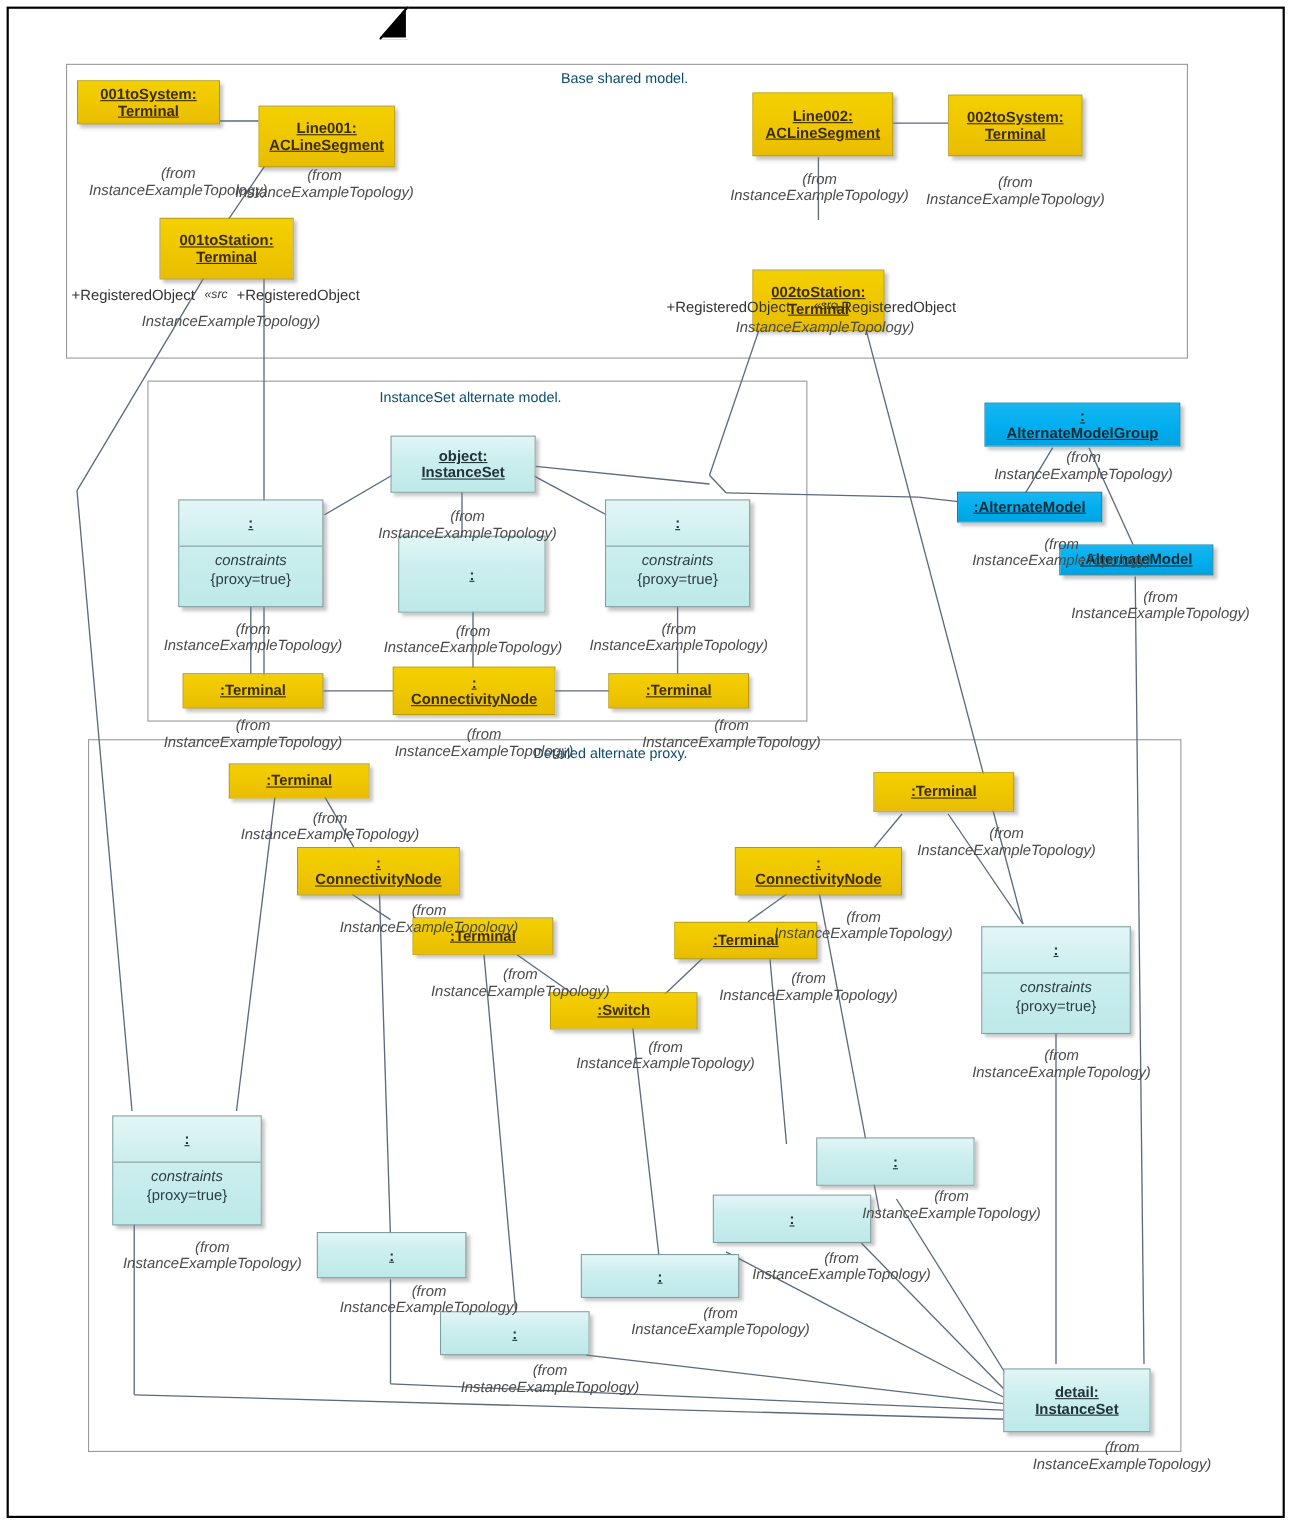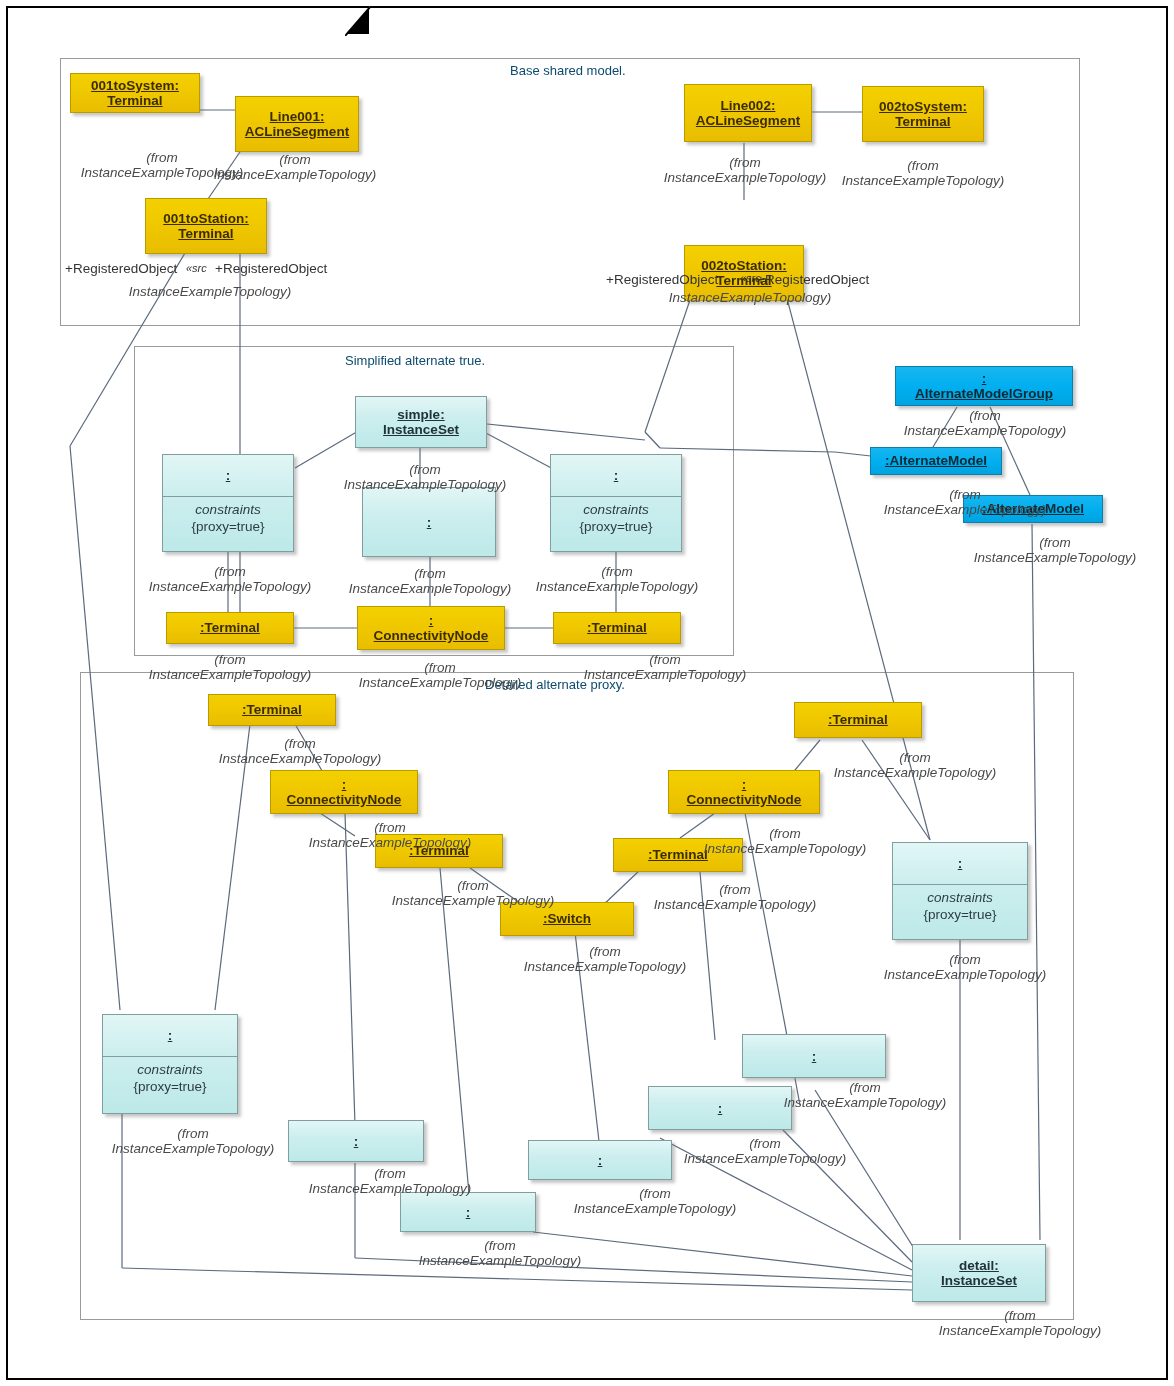--- a/index.html
+++ b/index.html
@@ -164,21 +164,21 @@
   <div id="frame"></div>
   <svg id="frame-tab-cut" viewBox="0 0 26 30" preserveAspectRatio="none" style="left:345px;">
     <polyline points="0,30 26,30 26,0" style="stroke:#fff;stroke-width:4"></polyline>
     <line x1="26" y1="0" x2="0" y2="30" style="stroke:#000;stroke-width:2"></line>
   </svg>
 
   <div class="group" style="left:60px; top:58px; width:1020px; height:268px;"></div>
   <div class="group-label" style="left:510px; top:63px;">Base shared model.</div>
 
   <div class="group" style="left:134px; top:346px; width:600px; height:310px;"></div>
-  <div class="group-label" style="left:345px; top:353px;">Simplified alternate true.</div>
+  <div class="group-label" style="left:345px; top:353px;">InstanceSet alternate model.</div>
 
   <div class="group" style="left:80px; top:672px; width:994px; height:648px;"></div>
   <div class="group-label" style="left:485px; top:677px;">Detailed alternate proxy.</div>
 
   <svg id="links" viewBox="0 0 1174 1386">
 
     <line x1="200" y1="110" x2="235" y2="110"></line>
     <line x1="246" y1="143" x2="208" y2="199"></line>
     <line x1="812" y1="112" x2="862" y2="112"></line>
     <line x1="744" y1="143" x2="744" y2="200"></line>
@@ -298,21 +298,21 @@
   </div>
   <div class="role" style="left:606px; top:272px;"><span>+RegisteredObject</span></div>
   <div class="role src" style="left:740px; top:272px;"><span>«src</span></div>
   <div class="role" style="left:757px; top:272px;"><span>+RegisteredObject</span></div>
   <div class="fromlbl" style="left:540px; top:290px; width:420px; text-align:center;">
     <i>InstanceExampleTopology)</i>
   </div>
 
   <div class="obj cyan" style="left:355px; top:396px; width:132px; height:52px;">
     <div class="name">
-      <span>simple:</span>
+      <span>object:</span>
       <span>InstanceSet</span>
     </div>
   </div>
   <div class="fromlbl" style="left:300px; top:462px; width:250px;">
     <i>(from</i>
     <i>InstanceExampleTopology)</i>
   </div>
 
   <div class="obj cyan comp" style="left:162px; top:454px; width:132px; height:98px;">
     <div class="head">

